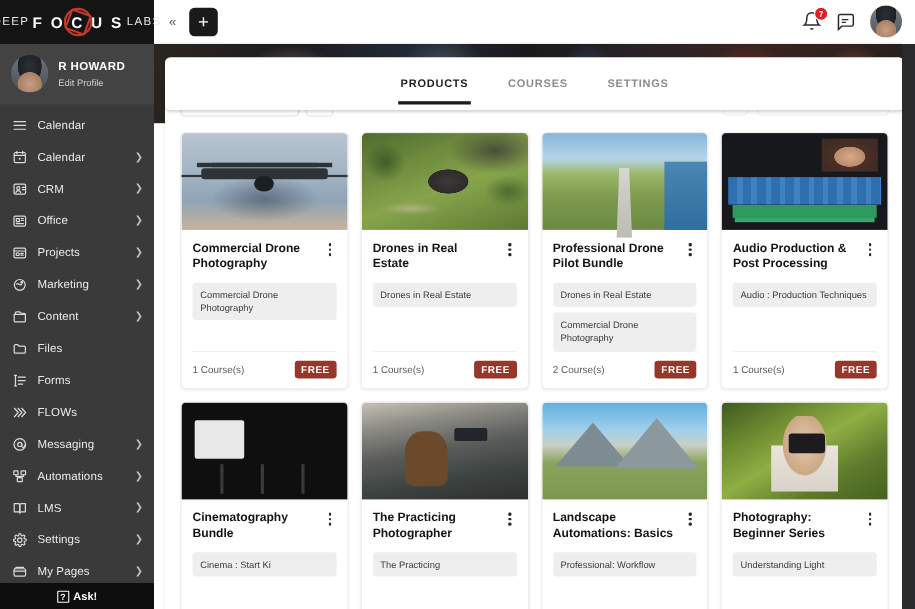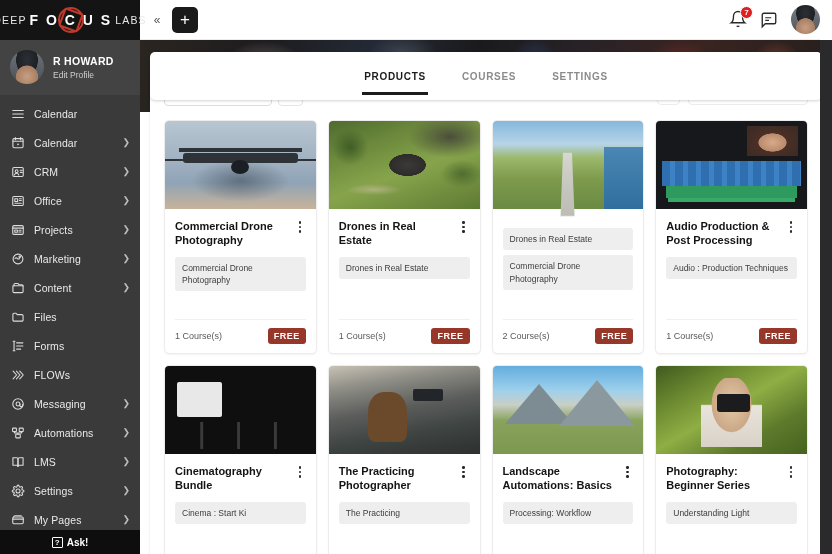--- a/index.html
+++ b/index.html
@@ -604,20 +604,28 @@
               </div>
             </div>
             <div class="card-foot">
               <span class="courses-cnt">1 Course(s)</span>
               <span class="free-badge">FREE</span>
             </div>
           </div>
           <div class="card">
             <div class="card-img img-road"></div>
             <div class="card-body">
+              <div class="card-head">
+                <div class="card-title">Professional Drone Pilot Bundle</div>
+                <div class="kebab">
+                  <i></i>
+                  <i></i>
+                  <i></i>
+                </div>
+              </div>
               <div class="tags">
                 <div class="tag">Drones in Real Estate</div>
                 <div class="tag">Commercial Drone Photography</div>
               </div>
             </div>
             <div class="card-foot">
               <span class="courses-cnt">2 Course(s)</span>
               <span class="free-badge">FREE</span>
             </div>
           </div>
@@ -678,21 +686,21 @@
             <div class="card-body">
               <div class="card-head">
                 <div class="card-title">Landscape Automations: Basics</div>
                 <div class="kebab">
                   <i></i>
                   <i></i>
                   <i></i>
                 </div>
               </div>
               <div class="tags">
-                <div class="tag">Processing: Workflow</div>
+                <div class="tag">Professional: Workflow</div>
               </div>
             </div>
           </div>
           <div class="card">
             <div class="card-img img-sun"></div>
             <div class="card-body">
               <div class="card-head">
                 <div class="card-title">Photography: Beginner Series</div>
                 <div class="kebab">
                   <i></i>

